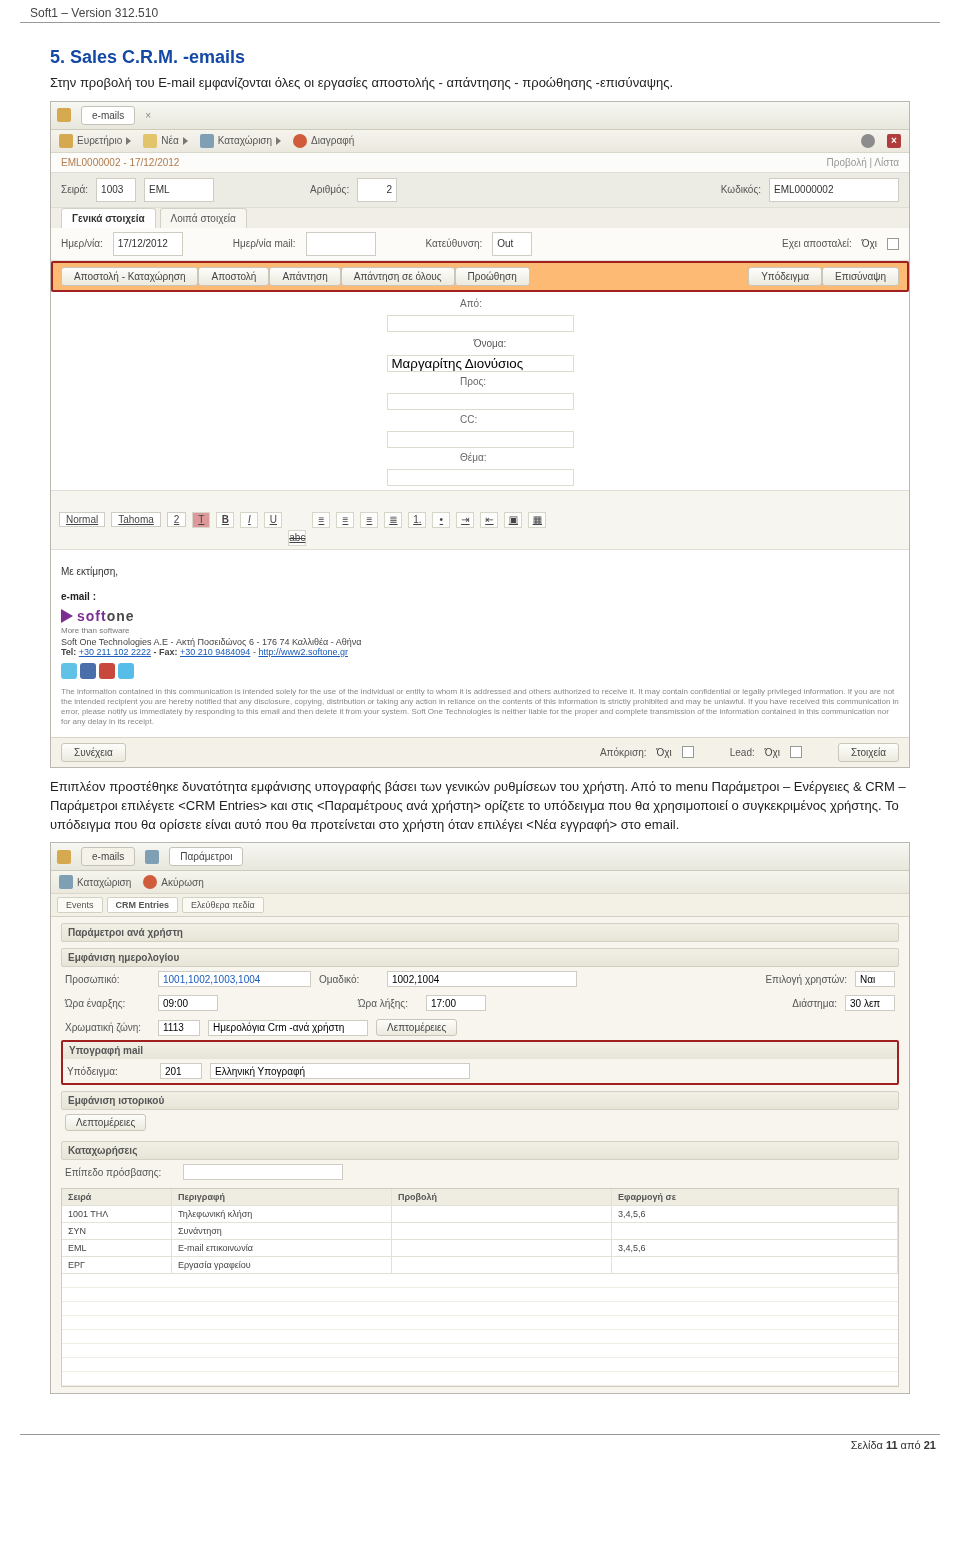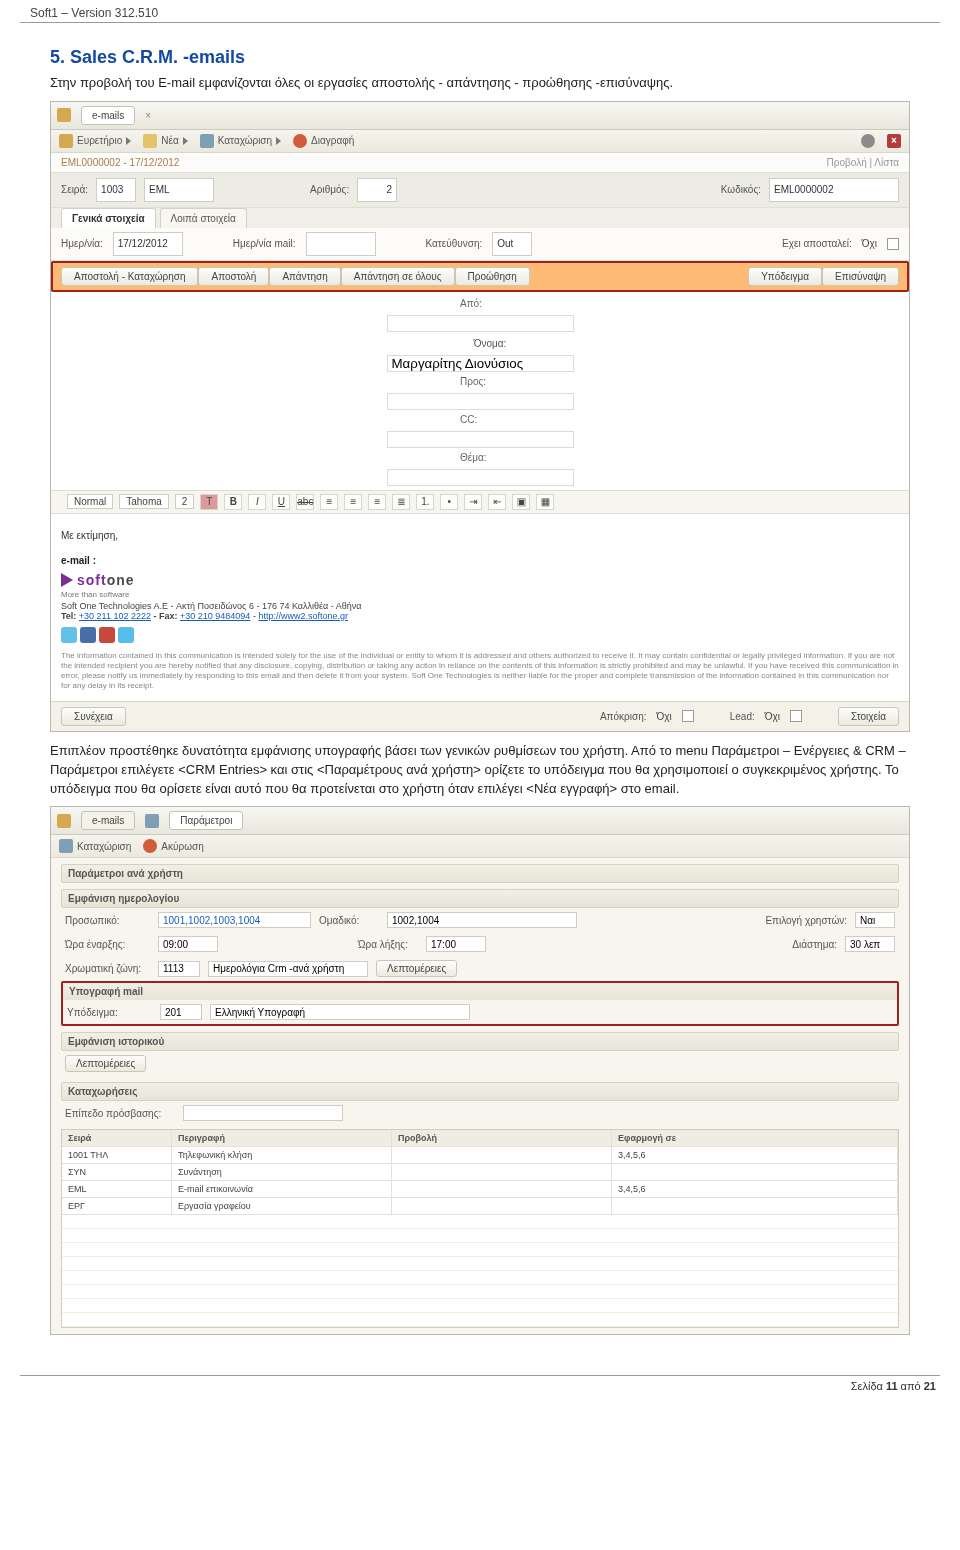--- a/index.html
+++ b/index.html
@@ -142,22 +142,23 @@
 
   .form-fields {
     background:#fff; padding:4px 10px 2px 10px; font-size:10px;
   }
   .ff-line { display:flex; align-items:center; gap:6px; padding:2px 0;flex-direction:column;}
   .ff-lbl { width:40px; color:#666; }
   .ff-input { flex:1; border:1px solid #dedbd0; height:16px; background:#fff; padding:0 4px; }
 
   .editor-tb {
     display:flex; align-items:center; gap:6px;
-    padding:3px 16px; background:#f6f5ef; border-top:1px solid #e0ddd2;border-bottom:1px solid #e0ddd2;
+    padding:3px 8px; background:#f6f5ef; border-top:1px solid #e0ddd2;border-bottom:1px solid #e0ddd2;
     font-size:10px;
+    text-decoration:underline;
   }
   .etb-sel { border:1px solid #cfcdc3; background:#fff; padding:1px 6px; }
   .etb-btn { border:1px solid #d8d5cb; width:18px;height:16px; background:#fdfdfb; display:flex;align-items:center;justify-content:center; font-size:10px; color:#444;}
 
   .editor-body {
     background:#fff; padding:16px 10px 10px 10px; font-family: Tahoma, Arial, sans-serif;
     font-size:10px; color:#333;
   }
   .editor-body .sig-title { font-weight:bold; color:#222; margin-top:10px;}
   .editor-body .logo {
@@ -351,21 +352,21 @@
       <span class="etb-btn" style="background:#d99;">T</span>
       <span class="etb-btn">
           <b>B</b>
         </span>
       <span class="etb-btn">
           <i>I</i>
         </span>
       <span class="etb-btn">
           <u>U</u>
         </span>
-      <span class="etb-btn" style="text-decoration:line-through;">abc</span>
+      <span class="etb-btn" style="text-decoration:line-through;margin-top:36px;">abc</span>
       <span class="etb-btn">≡</span>
       <span class="etb-btn">≡</span>
       <span class="etb-btn">≡</span>
       <span class="etb-btn">≣</span>
       <span class="etb-btn">1.</span>
       <span class="etb-btn">•</span>
       <span class="etb-btn">⇥</span>
       <span class="etb-btn">⇤</span>
       <span class="etb-btn">▣</span>
       <span class="etb-btn">▦</span>
@@ -424,20 +425,25 @@
       <div class="tb-item">
         <span class="ico save"></span>
         <span>Καταχώριση</span>
       </div>
       <div class="tb-item">
         <span class="ico del"></span>
         <span>Ακύρωση</span>
       </div>
     </div>
 
+    <div class="shot2-tabs">
+      <span class="mini-tab">Events</span>
+      <span class="mini-tab primary">CRM Entries</span>
+      <span class="mini-tab">Ελεύθερα πεδία</span>
+    </div>
 
     <div class="params-body">
 
       <div class="params-section-hdr" style="margin-top:0;">Παράμετροι ανά χρήστη</div>
       <div class="params-section-hdr">Εμφάνιση ημερολογίου</div>
 
       <div class="params-row">
         <span class="lbl">Προσωπικό:</span>
         <input class="fld2 highlight" style="width: 153px;" value="1001,1002,1003,1004">
         <span class="lbl" style="width:60px;">Ομαδικό:</span>

